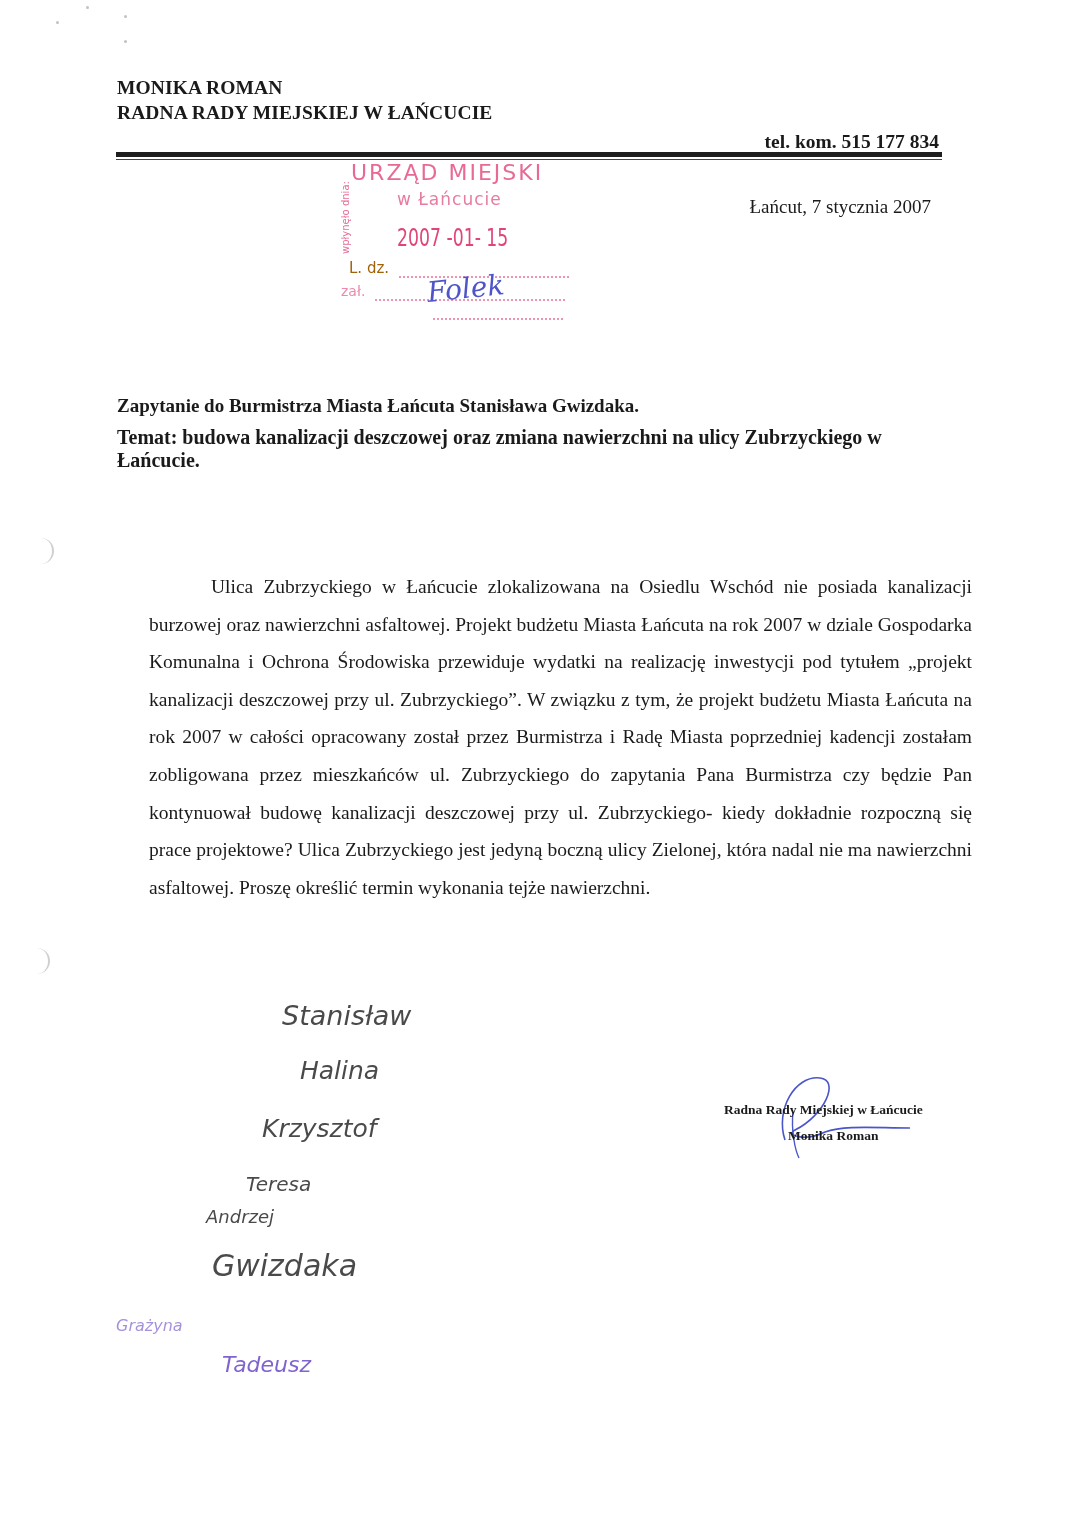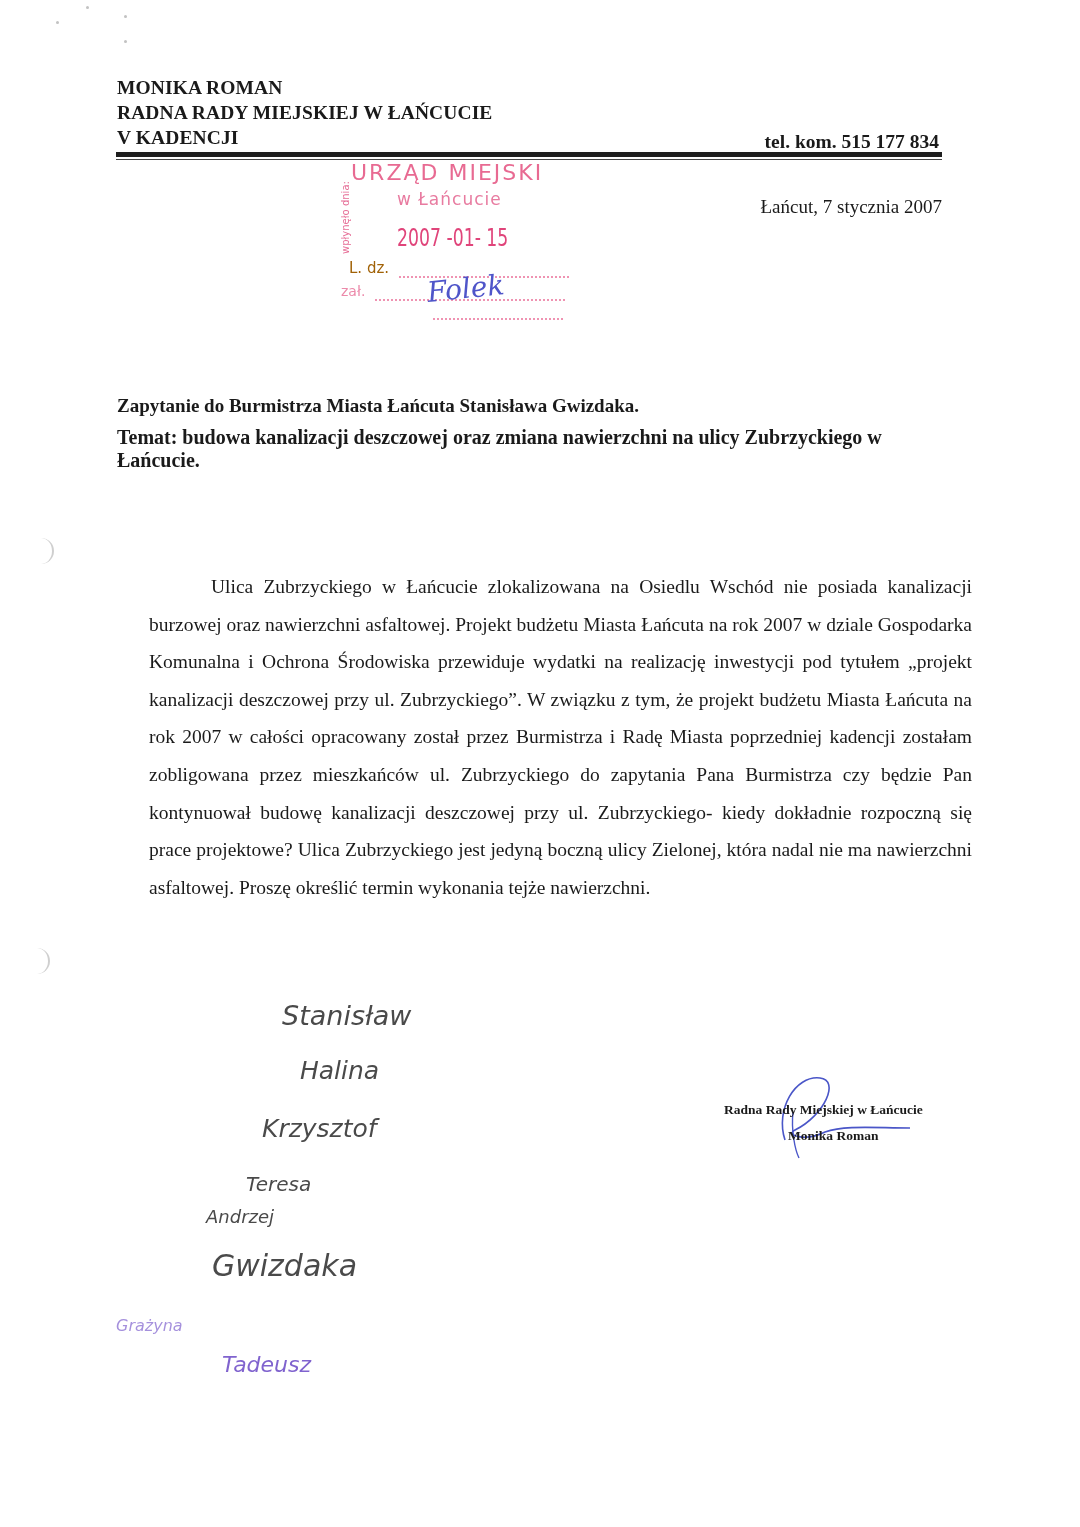--- a/index.html
+++ b/index.html
@@ -4,21 +4,21 @@
 <style>
   html, body { margin: 0; padding: 0; background: #ffffff; }
   body { width: 1080px; height: 1527px; position: relative; overflow: hidden; font-family: "Liberation Serif", serif; color: #1a1a1a; }
 
   .header-block { position: absolute; left: 117px; top: 75px; font-weight: bold; font-size: 19.5px; line-height: 25px; letter-spacing: 0.1px; }
   .header-block div { white-space: nowrap; }
   .phone { position: absolute; right: 141px; top: 131px; font-weight: bold; font-size: 19.5px; white-space: nowrap; }
   .rule-thick { position: absolute; left: 116px; top: 152px; width: 826px; height: 5px; background: #1e1e1e; }
   .rule-thin { position: absolute; left: 116px; top: 159px; width: 826px; height: 1px; background: #444; }
 
-  .place-date { position: absolute; right: 138px; top: 196px; font-size: 19px; white-space: nowrap; margin-left: 48px; }
+  .place-date { position: absolute; right: 149px; top: 196px; font-size: 19px; white-space: nowrap; margin-left: 48px; }
 
   
   .stamp { position: absolute; left: 335px; top: 158px; width: 260px; height: 165px; color: #e0467a; font-family: "DejaVu Sans", sans-serif; }
   .stamp .s-title { position: absolute; left: 16px; top: 2px; font-size: 22px; letter-spacing: 2px; color: #e86a92; white-space: nowrap; transform: scaleY(0.95); }
   .stamp .s-city { position: absolute; left: 62px; top: 31px; font-size: 17px; letter-spacing: 1px; color: #e87ba0; white-space: nowrap; }
   .stamp .s-recv { position: absolute; left: 6px; top: 96px; font-size: 10px; line-height: 10px; transform: rotate(-90deg); transform-origin: left top; color: #e66c95; white-space: nowrap; }
   .stamp .s-date { position: absolute; left: 62px; top: 66px; font-size: 24px; font-family: "DejaVu Sans Condensed", "DejaVu Sans", sans-serif; color: #e0447a; letter-spacing: 0px; white-space: nowrap; transform: scaleX(0.8); transform-origin: left; }
   .stamp .s-ldz { position: absolute; left: 14px; top: 101px; font-size: 15px; color: #a16207; white-space: nowrap; }
   .stamp .s-zal { position: absolute; left: 6px; top: 125px; font-size: 14px; color: #ec8aaa; white-space: nowrap; text-align: right; }
   .stamp .dots1 { position: absolute; left: 64px; top: 118px; width: 170px; border-bottom: 2px dotted #ef93b2; }
@@ -50,21 +50,20 @@
 <div class="speck" style="left:124px;top:15px;"></div>
 <div class="speck" style="left:124px;top:40px;"></div>
 <div class="speck" style="left:56px;top:21px;"></div>
 
 <div class="margin-mark" style="left:38px;top:538px;"></div>
 <div class="margin-mark" style="left:34px;top:948px;"></div>
 
 <div class="header-block">
   <div>MONIKA ROMAN</div>
   <div>RADNA RADY MIEJSKIEJ W ŁAŃCUCIE</div>
-  <div>V KADENCJI</div>
 </div>
 <div class="phone">tel. kom. 515 177 834</div>
 <div class="rule-thick"></div>
 <div class="rule-thin"></div>
 
 <div class="stamp">
   <div class="s-title">URZĄD MIEJSKI</div>
   <div class="s-city">w Łańcucie</div>
   <div class="s-recv">wpłynęło dnia:</div>
   <div class="s-date">2007 -01- 15</div>

